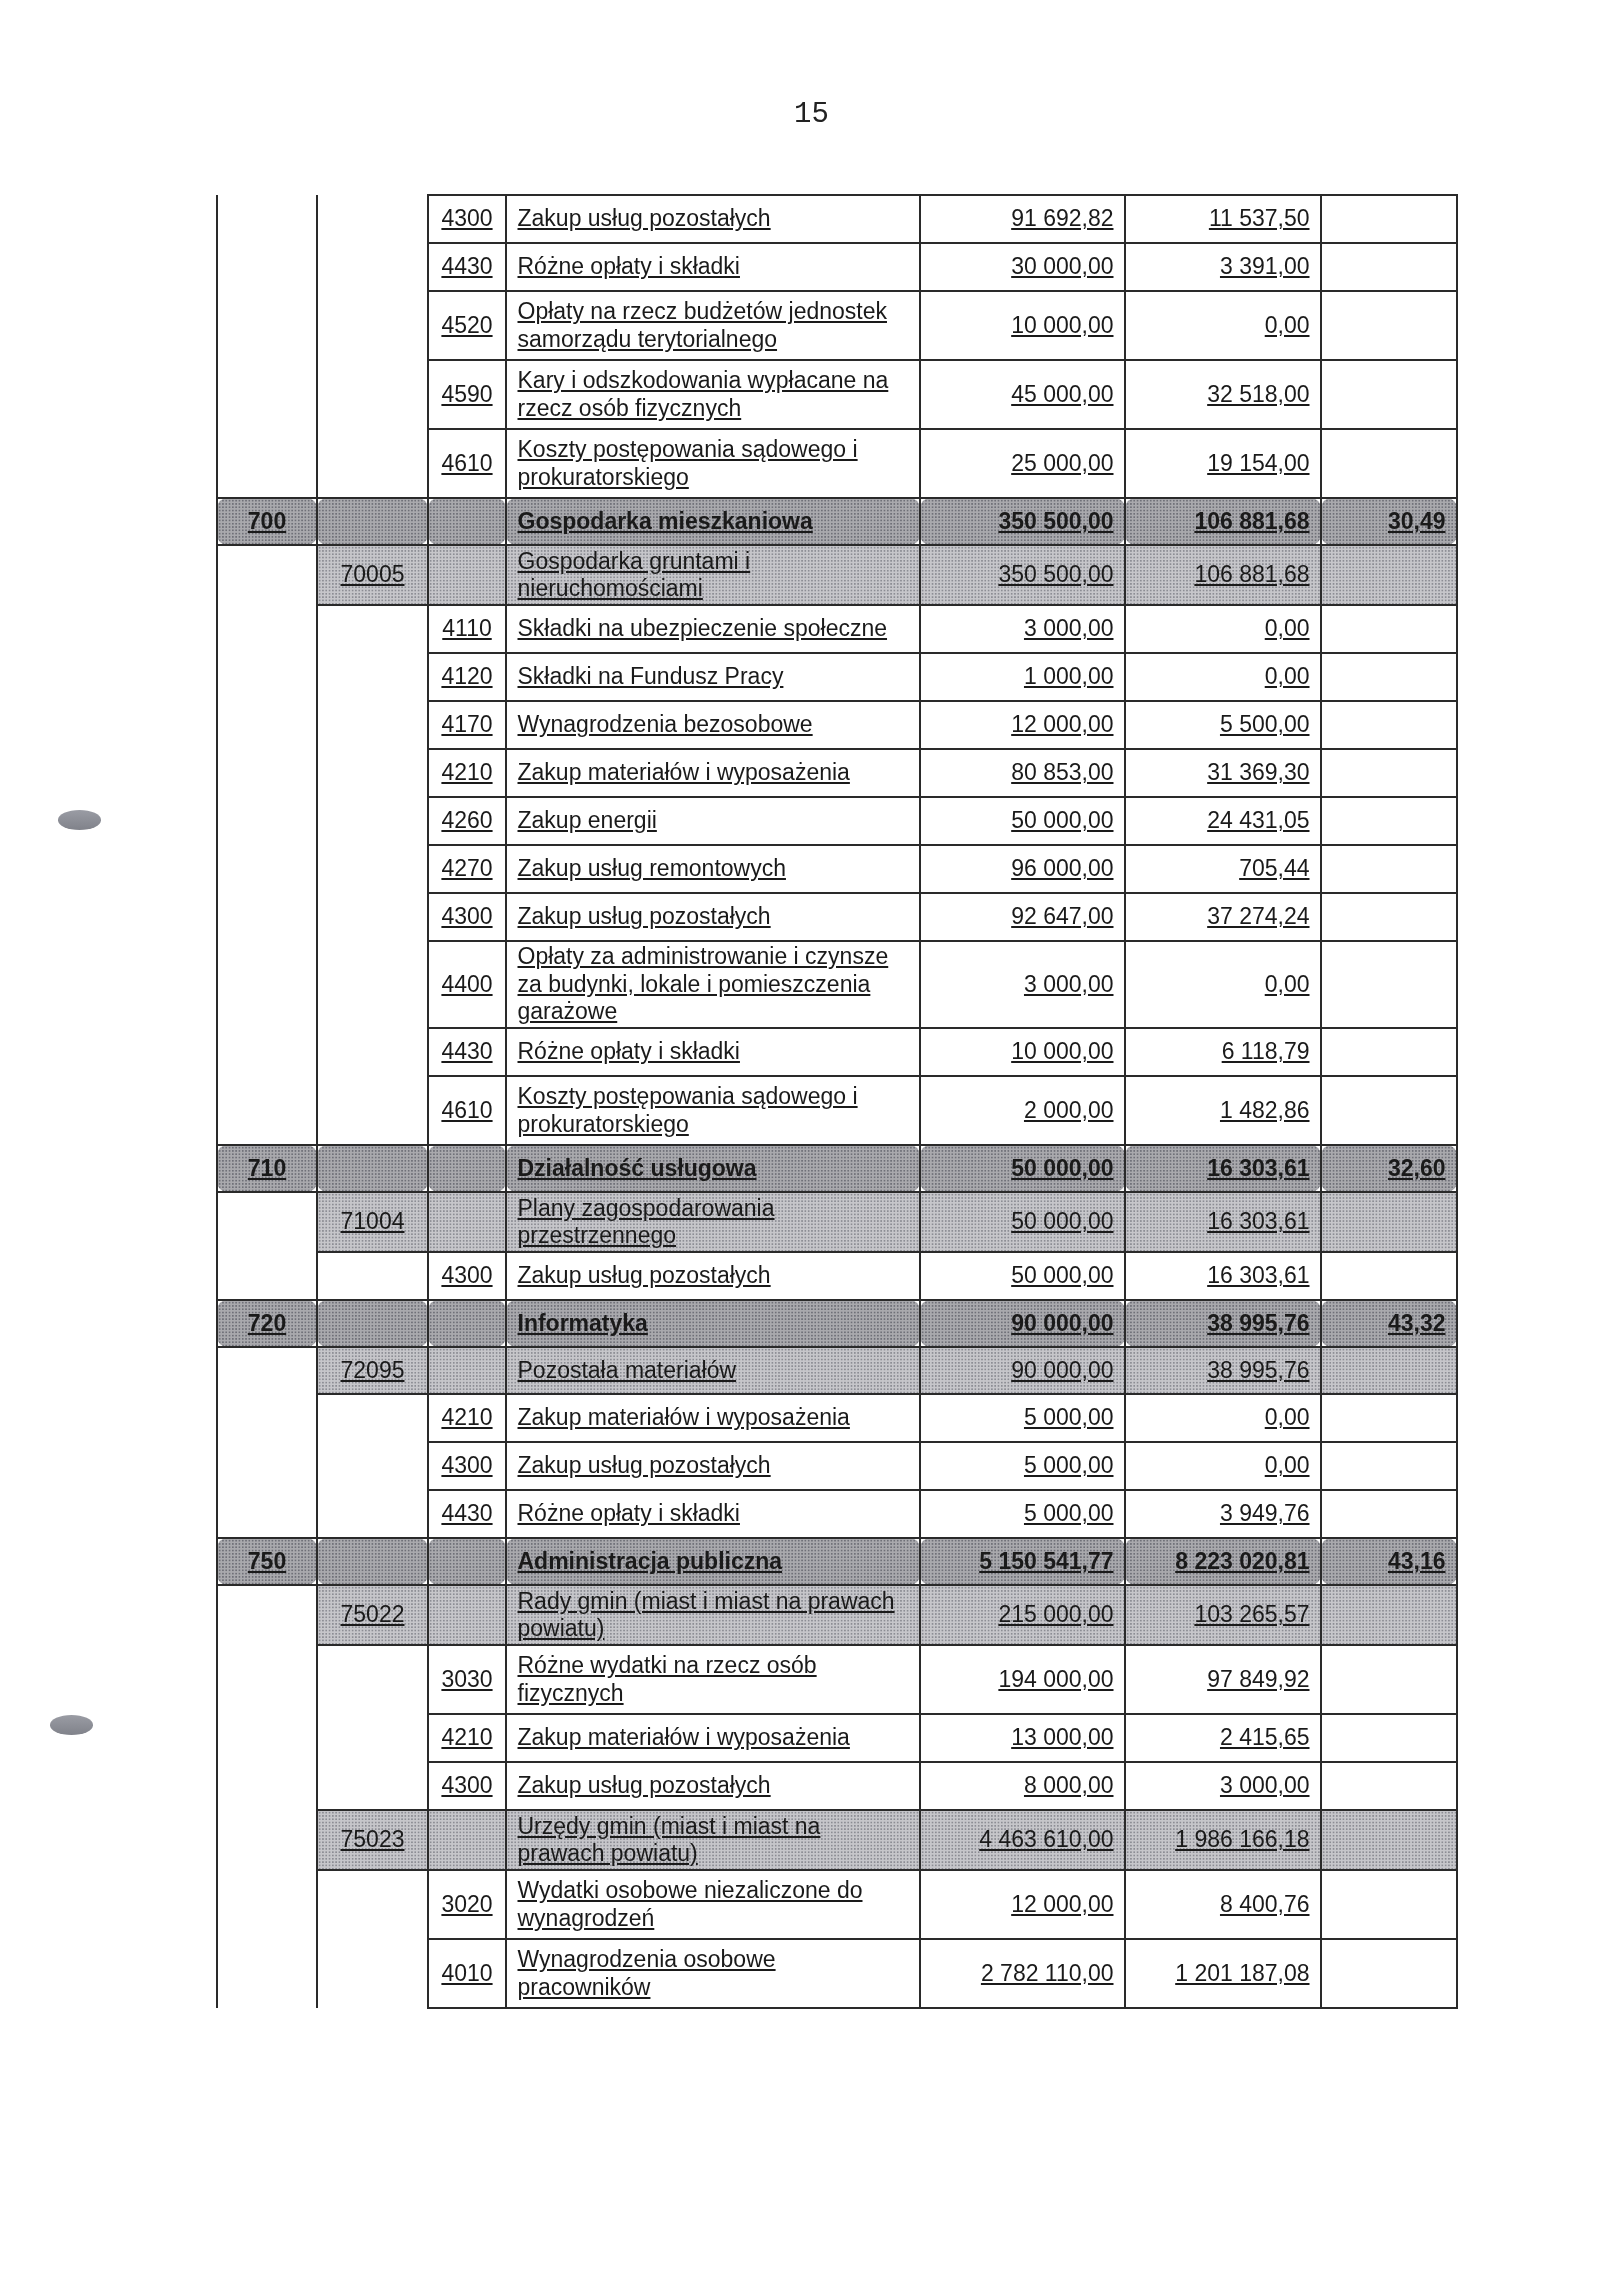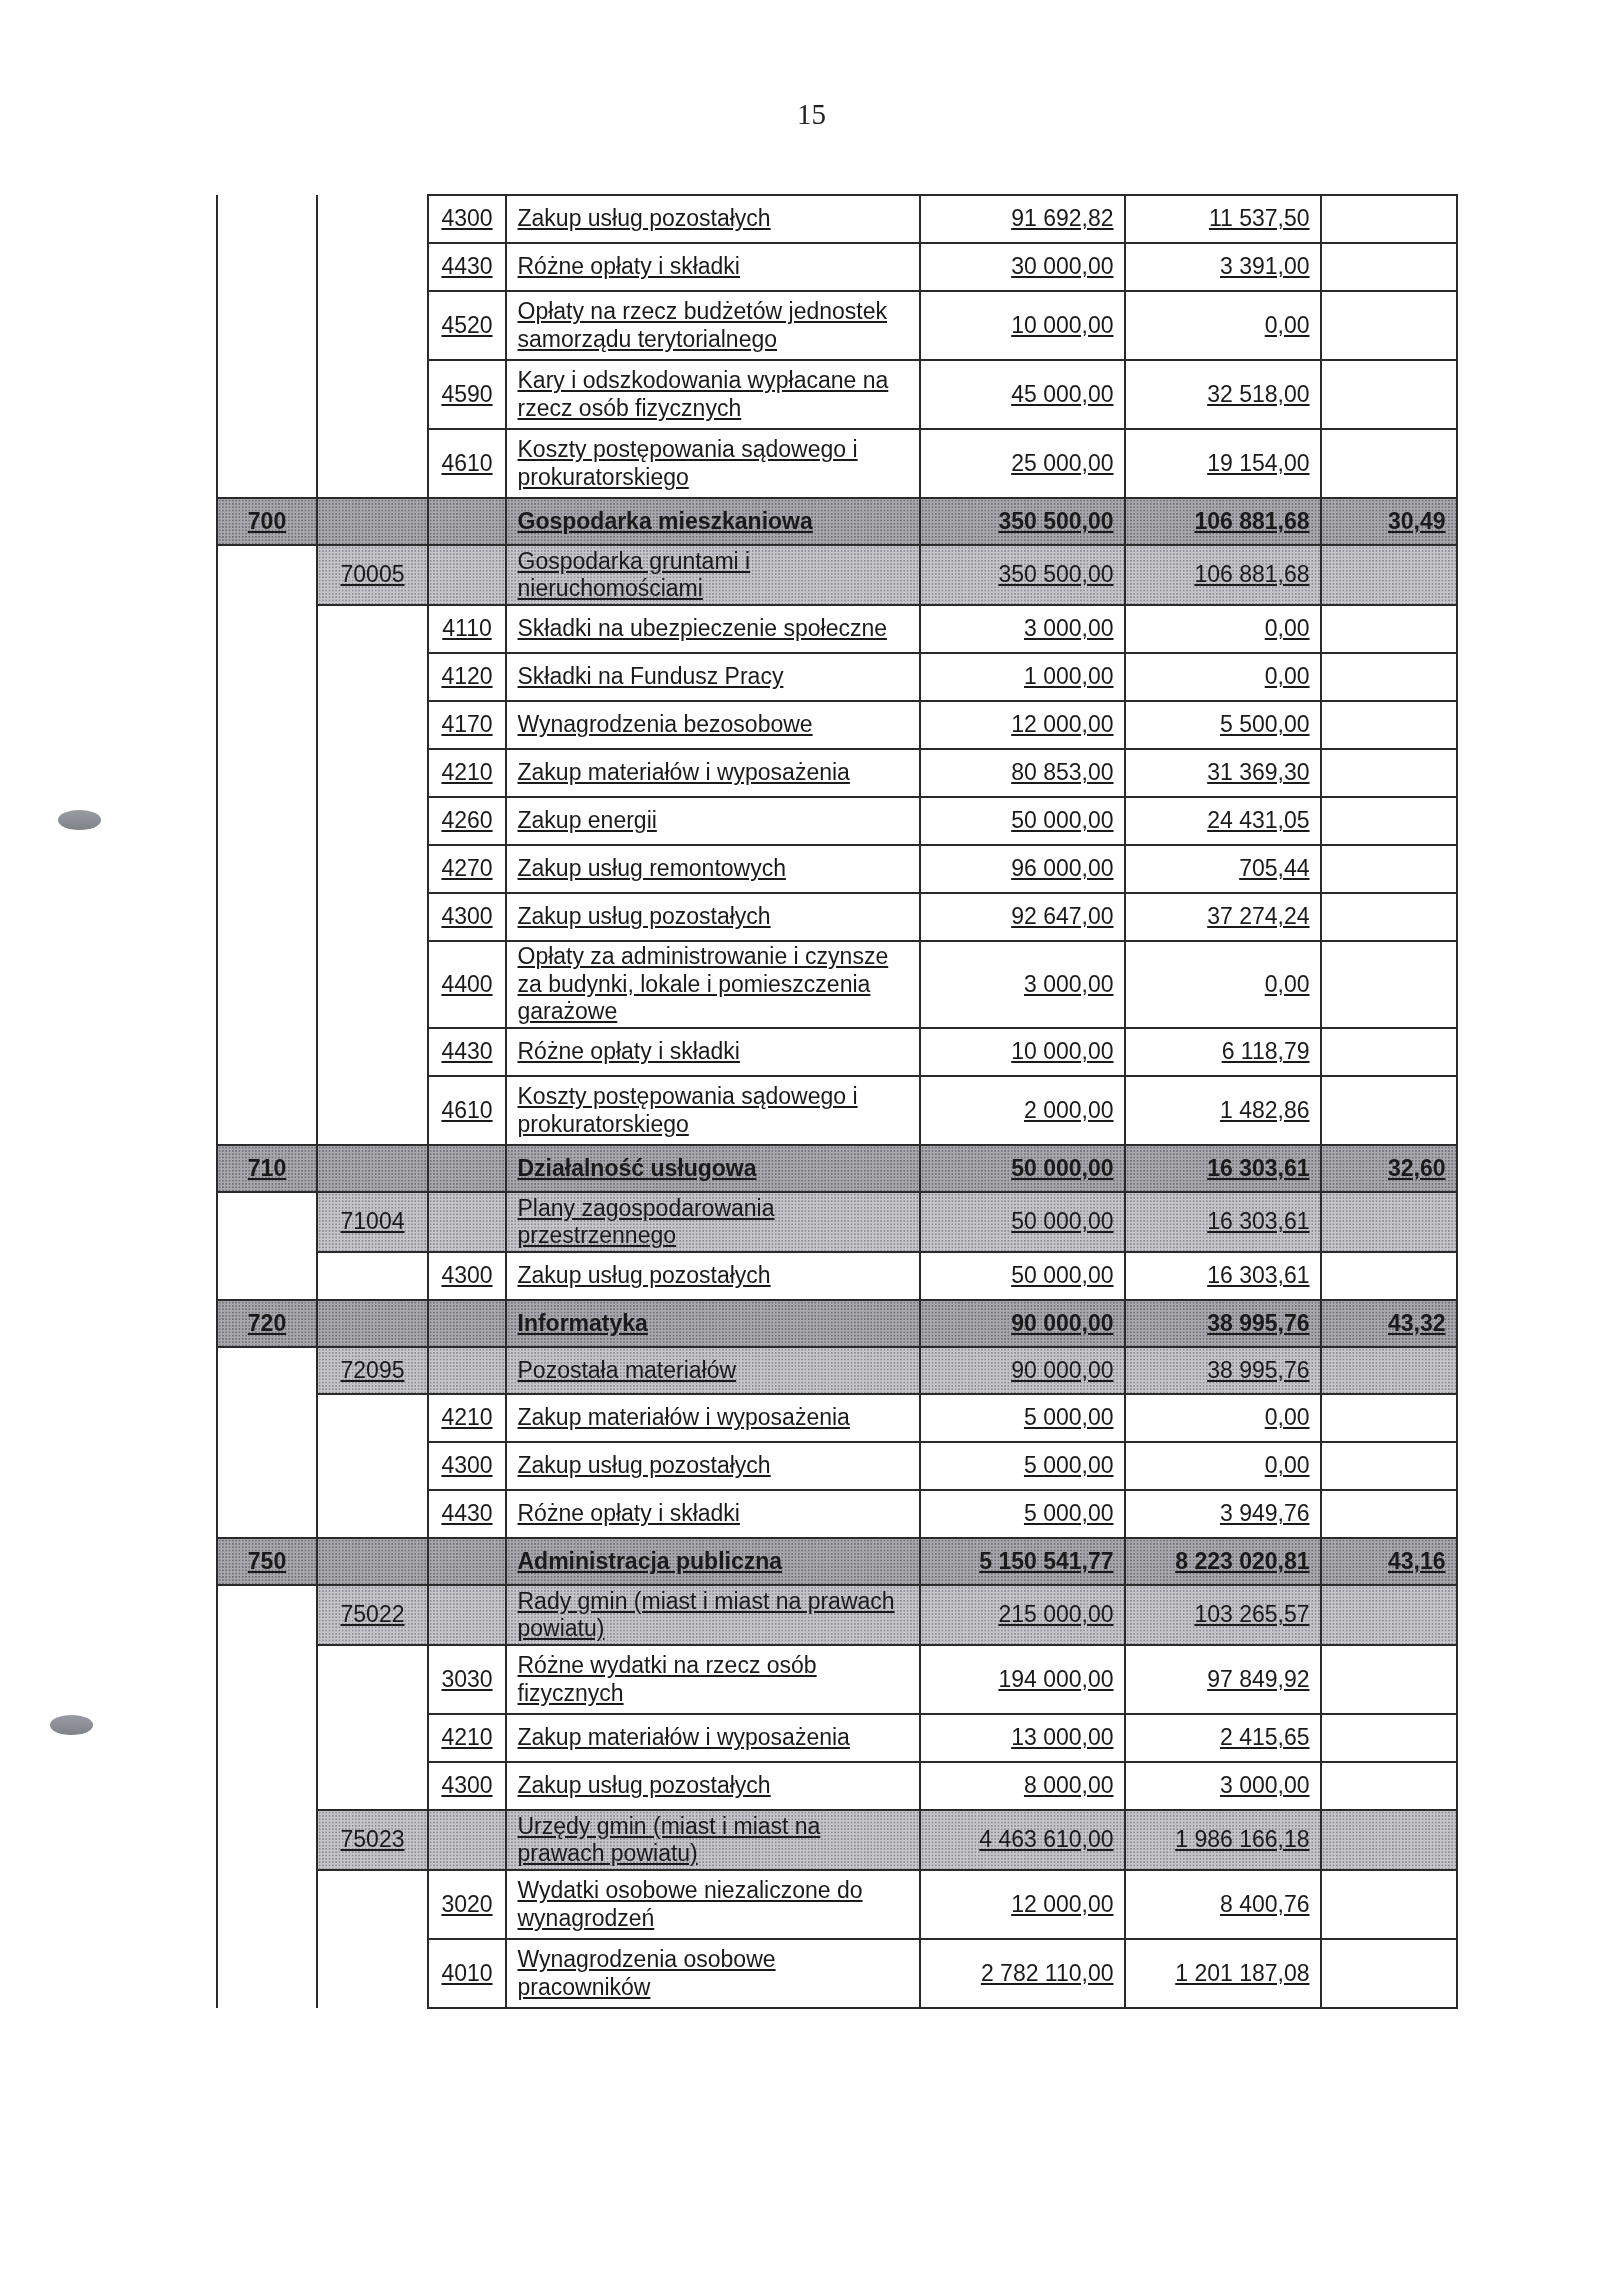--- a/index.html
+++ b/index.html
@@ -1,31 +1,31 @@
 <!DOCTYPE html>
 <html style="font-size:10.5px"><head>
 <meta charset="utf-8">
 <style>
   html, body { margin: 0; padding: 0; background: #ffffff; }
   body { width: 1623px; height: 2295px; position: relative; overflow: hidden; font-family: "Liberation Sans", sans-serif; color: #1a1a1a; }
-  .page-number { position: absolute; top: 98px; left: 0; width: 1623px; text-align: center; font-family: Liberation Serif, serif; font-size: 29px; color: #222; }
+  .page-number { position: absolute; top: 98px; left: 0; width: 1623px; text-align: center; font-family: Liberation Mono, monospace; font-size: 29px; color: #222; }
   .punch-hole { position: absolute; width: 43px; height: 19.6px; border-radius: 50%; background: linear-gradient(#9a9ca4, #80828a); }
   table.budget { position: absolute; left: 216px; top: 194px; border-collapse: collapse; table-layout: fixed; width: 1240px; text-decoration: underline; }
   table.budget td { border: 2px solid #2a2a2a; font-size: 23px; padding: 0 10.5px; vertical-align: middle; line-height: 27.5px; }
   td.c-dzial, td.c-rozdzial, td.c-par { text-align: center; padding: 0 2.6px; }
   td.num { text-align: right; white-space: nowrap; }
   td.blank-left { border: none !important; border-left: 2px solid #2a2a2a !important; background: #fff !important; }
   td.blank-mid { border-top: none !important; border-bottom: none !important; background: #fff !important; }
   tr.row-pos td { height: 46px; }
   tr.row-pos.two-line td { height: 67px; }
   tr.row-pos.three-line td { height: 85px; }
   tr.row-dzial td { height: 45px; font-weight: bold;
     background-color: #a9a9ad;
     background-image: radial-gradient(#6f7078 0.7px, transparent 0.9px);
-    background-size: 3.3px 3.3px; }
+    background-size: 3.3px 3.3px; border-radius: 10px; }
   tr.row-rozdzial td { height: 58px;
     background-color: #c6c6ca;
     background-image: radial-gradient(#8c8d94 0.7px, transparent 0.9px);
     background-size: 3.3px 3.3px; }
   tr.row-rozdzial.one-line td { height: 45px; }
 </style>
 </head>
 <body>
 
 <div class="page-number">15</div>

